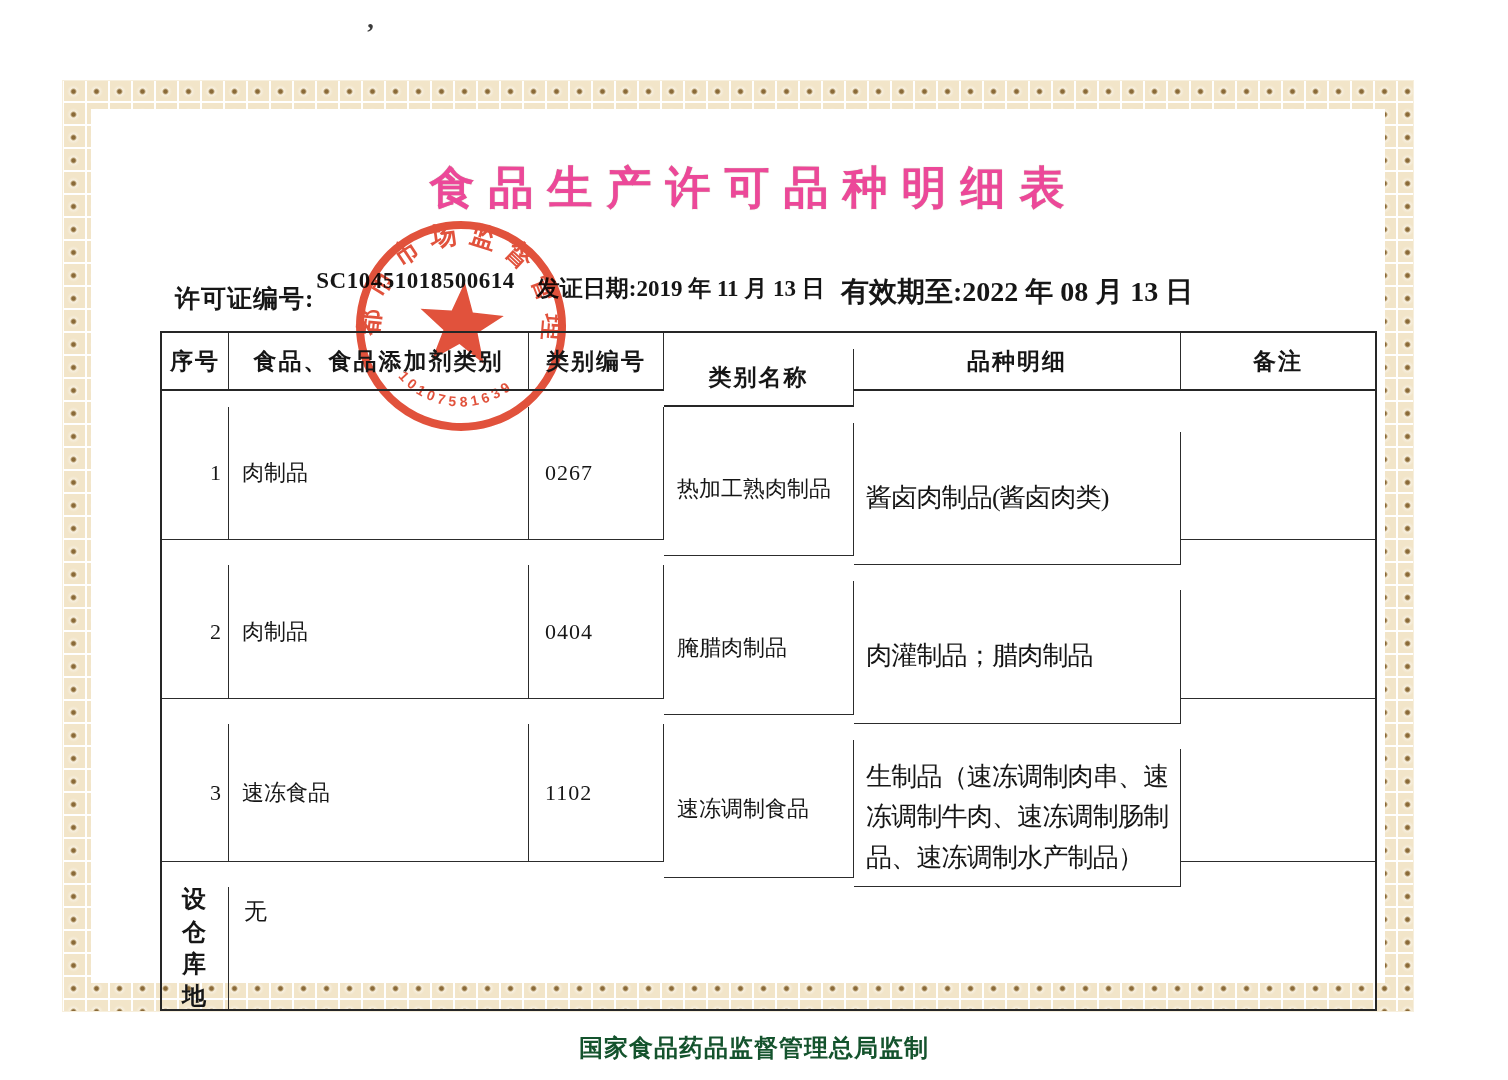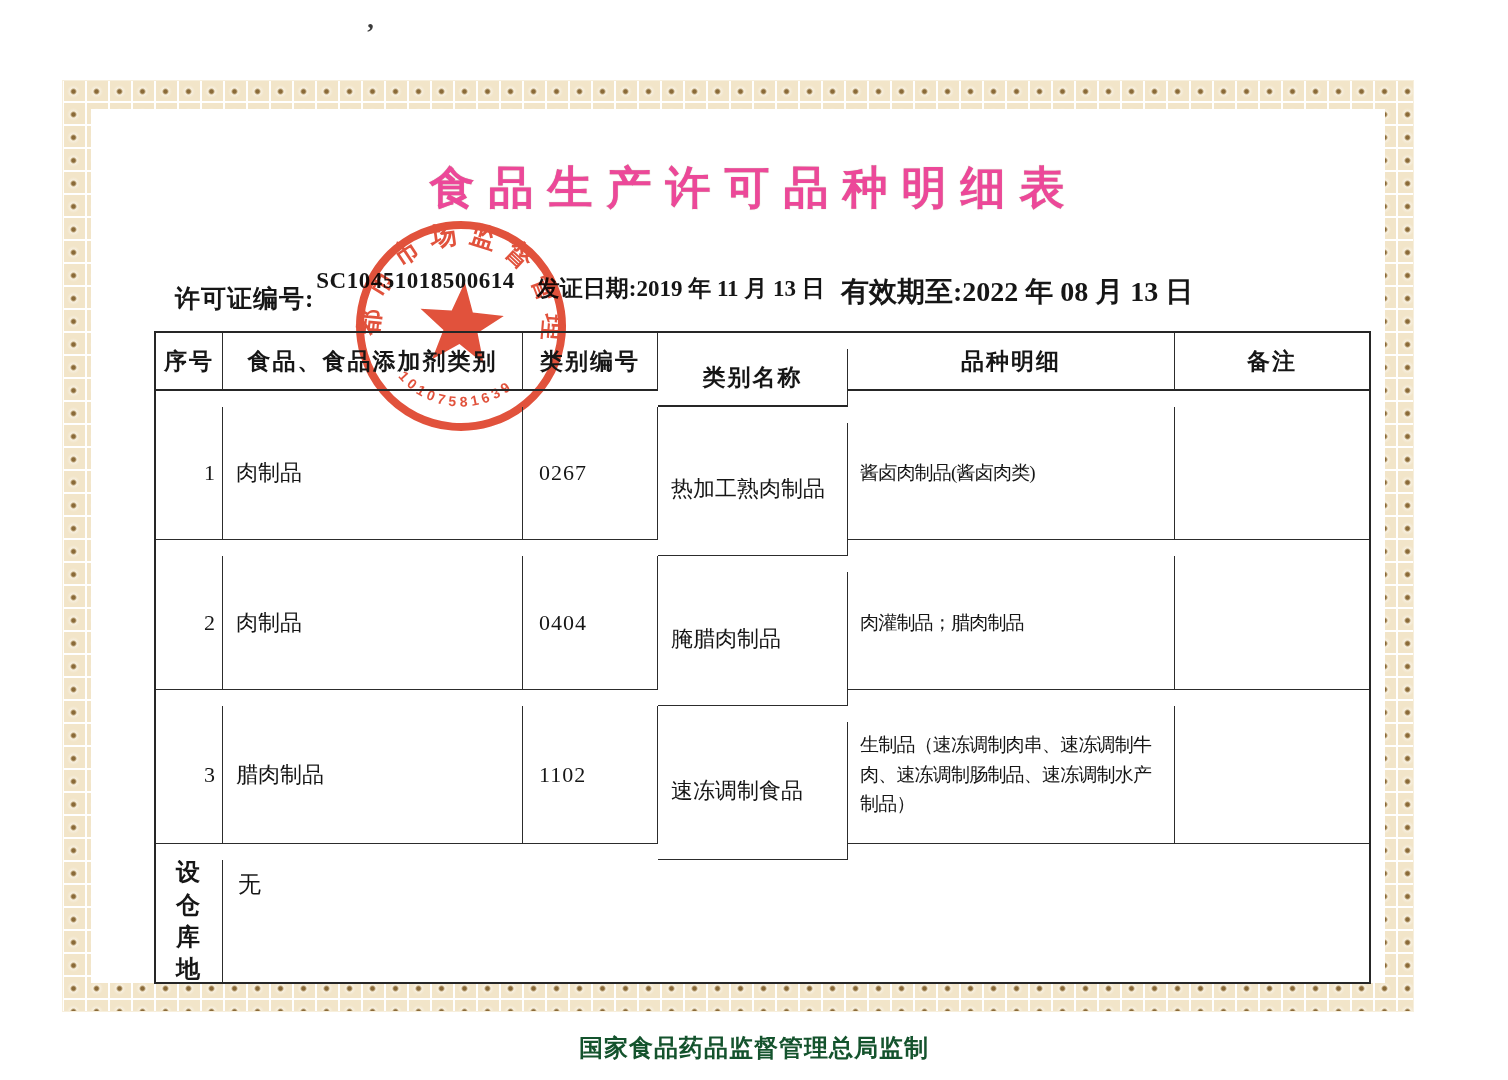--- a/index.html
+++ b/index.html
@@ -55,21 +55,21 @@
   .stamp{
     position:absolute;left:348px;top:213px;
     width:226px;height:226px;
     opacity:.88;
     mix-blend-mode:multiply;
     transform:rotate(5deg);
     font-family:"Liberation Sans", sans-serif;
   }
   
   .lic-table{
-    position:absolute;left:154px;top:331px;
+    position:absolute;left:160px;top:331px;
     width:1213px;
     border:2.5px solid #262626;
     box-sizing:content-box;
   }
   .tr{display:flex;}
   .td{
     box-sizing:border-box;
     border-right:1.5px solid #2c2c2c;
     border-bottom:1.5px solid #2c2c2c;
     display:flex;align-items:center;
@@ -88,21 +88,21 @@
   }
   .r1 .td{height:133px;}
   .r2 .td{height:134px;}
   .r3 .td{height:138px;}
   .rw .td{height:122px;}
   .cell-no{justify-content:flex-end;padding-right:7px;}
   .cell-left{padding-left:13px;}
   .cell-code{padding-left:16px;letter-spacing:1px;}
   .cell-detail{
     padding-left:12px;padding-right:8px;
-    font-size:19px;letter-spacing:-0.8px;line-height:1.55;
+    font-size:26px;letter-spacing:-0.8px;line-height:1.55;margin-top:25px;
   }
   .wh-label{
     font-weight:bold;font-size:24px;line-height:1.35;
     padding-left:20px;padding-right:4px;
     letter-spacing:1px;
   }
   .wh-value{
     align-items:flex-start;
     padding-top:9px;padding-left:15px;
     font-size:23px;
@@ -172,21 +172,21 @@
       <div class="td c1 cell-no">2</div>
       <div class="td c2 cell-left">肉制品</div>
       <div class="td c3 cell-code">0404</div>
       <div class="td c4 cell-left">腌腊肉制品</div>
       <div class="td c5 cell-detail">肉灌制品；腊肉制品</div>
       <div class="td c6"></div>
     </div>
 
     <div class="tr r3">
       <div class="td c1 cell-no">3</div>
-      <div class="td c2 cell-left">腊肉制品</div>
+      <div class="td c2 cell-left">速冻食品</div>
       <div class="td c3 cell-code">1102</div>
       <div class="td c4 cell-left">速冻调制食品</div>
       <div class="td c5 cell-detail">生制品（速冻调制肉串、速冻调制牛肉、速冻调制肠制品、速冻调制水产制品）</div>
       <div class="td c6"></div>
     </div>
 
     <div class="tr rw">
       <div class="td c1 wh-label">外设仓库地址</div>
       <div class="td wh-value" style="flex:1;">无</div>
     </div>

